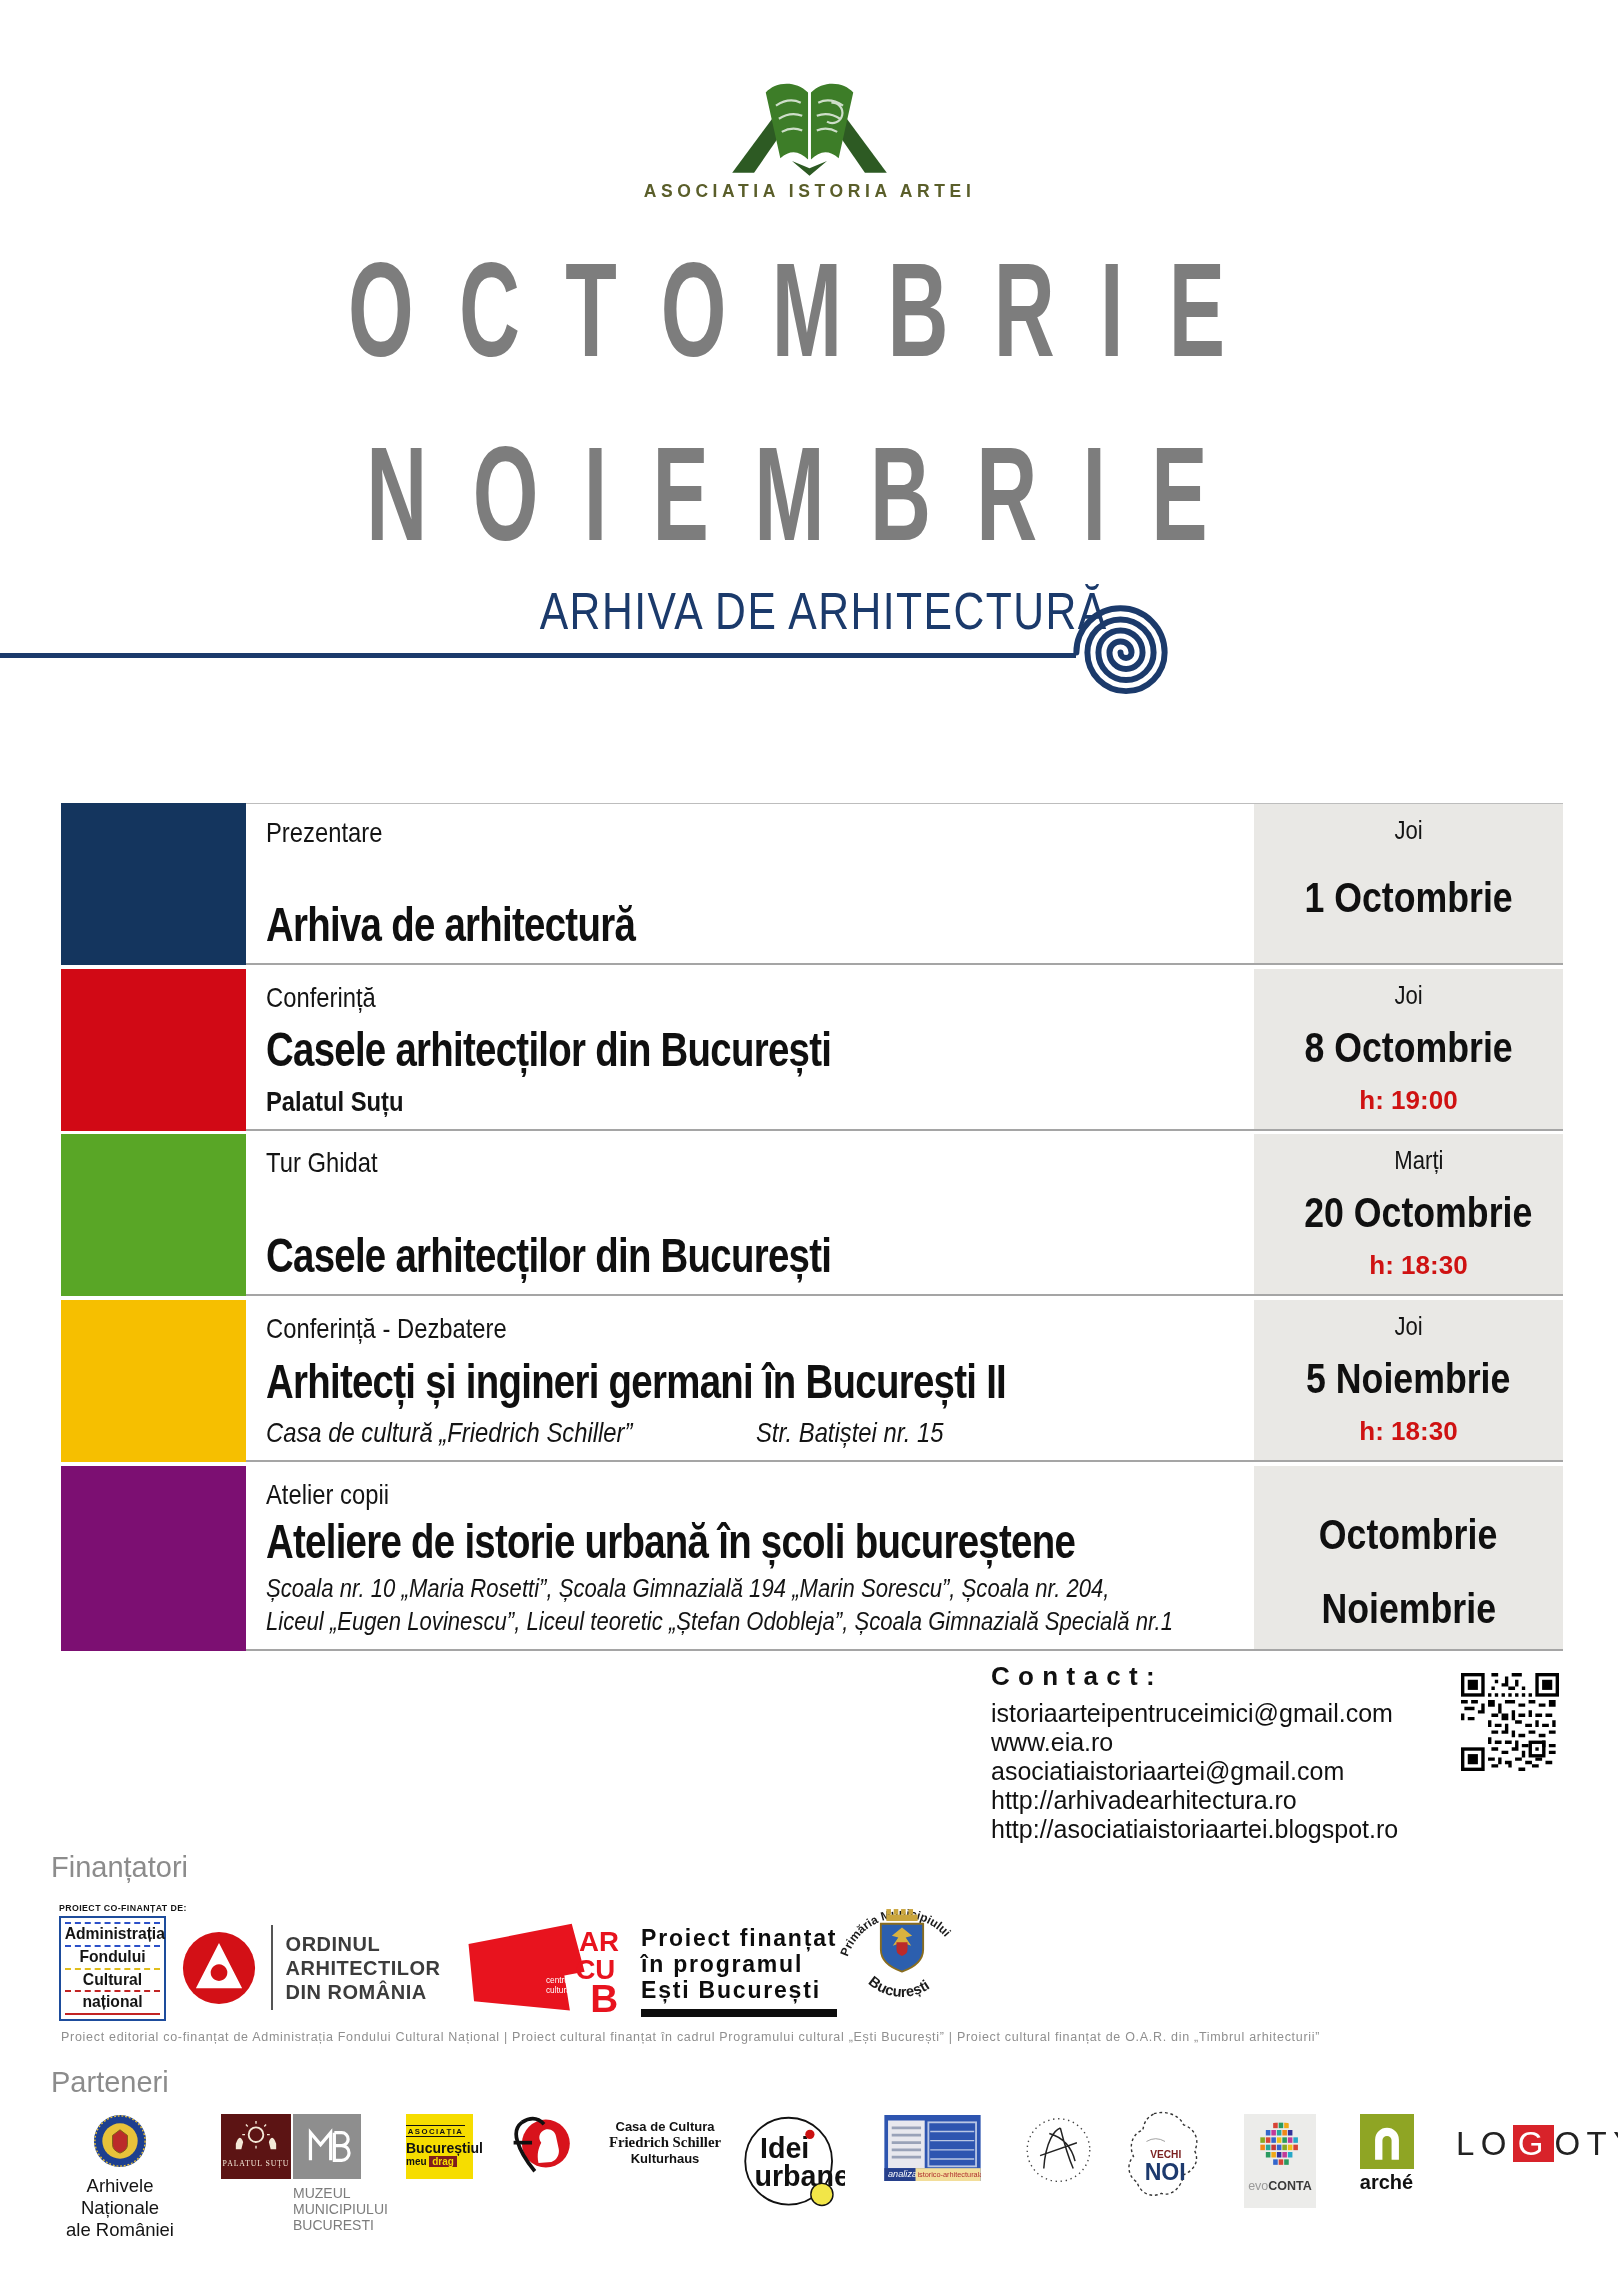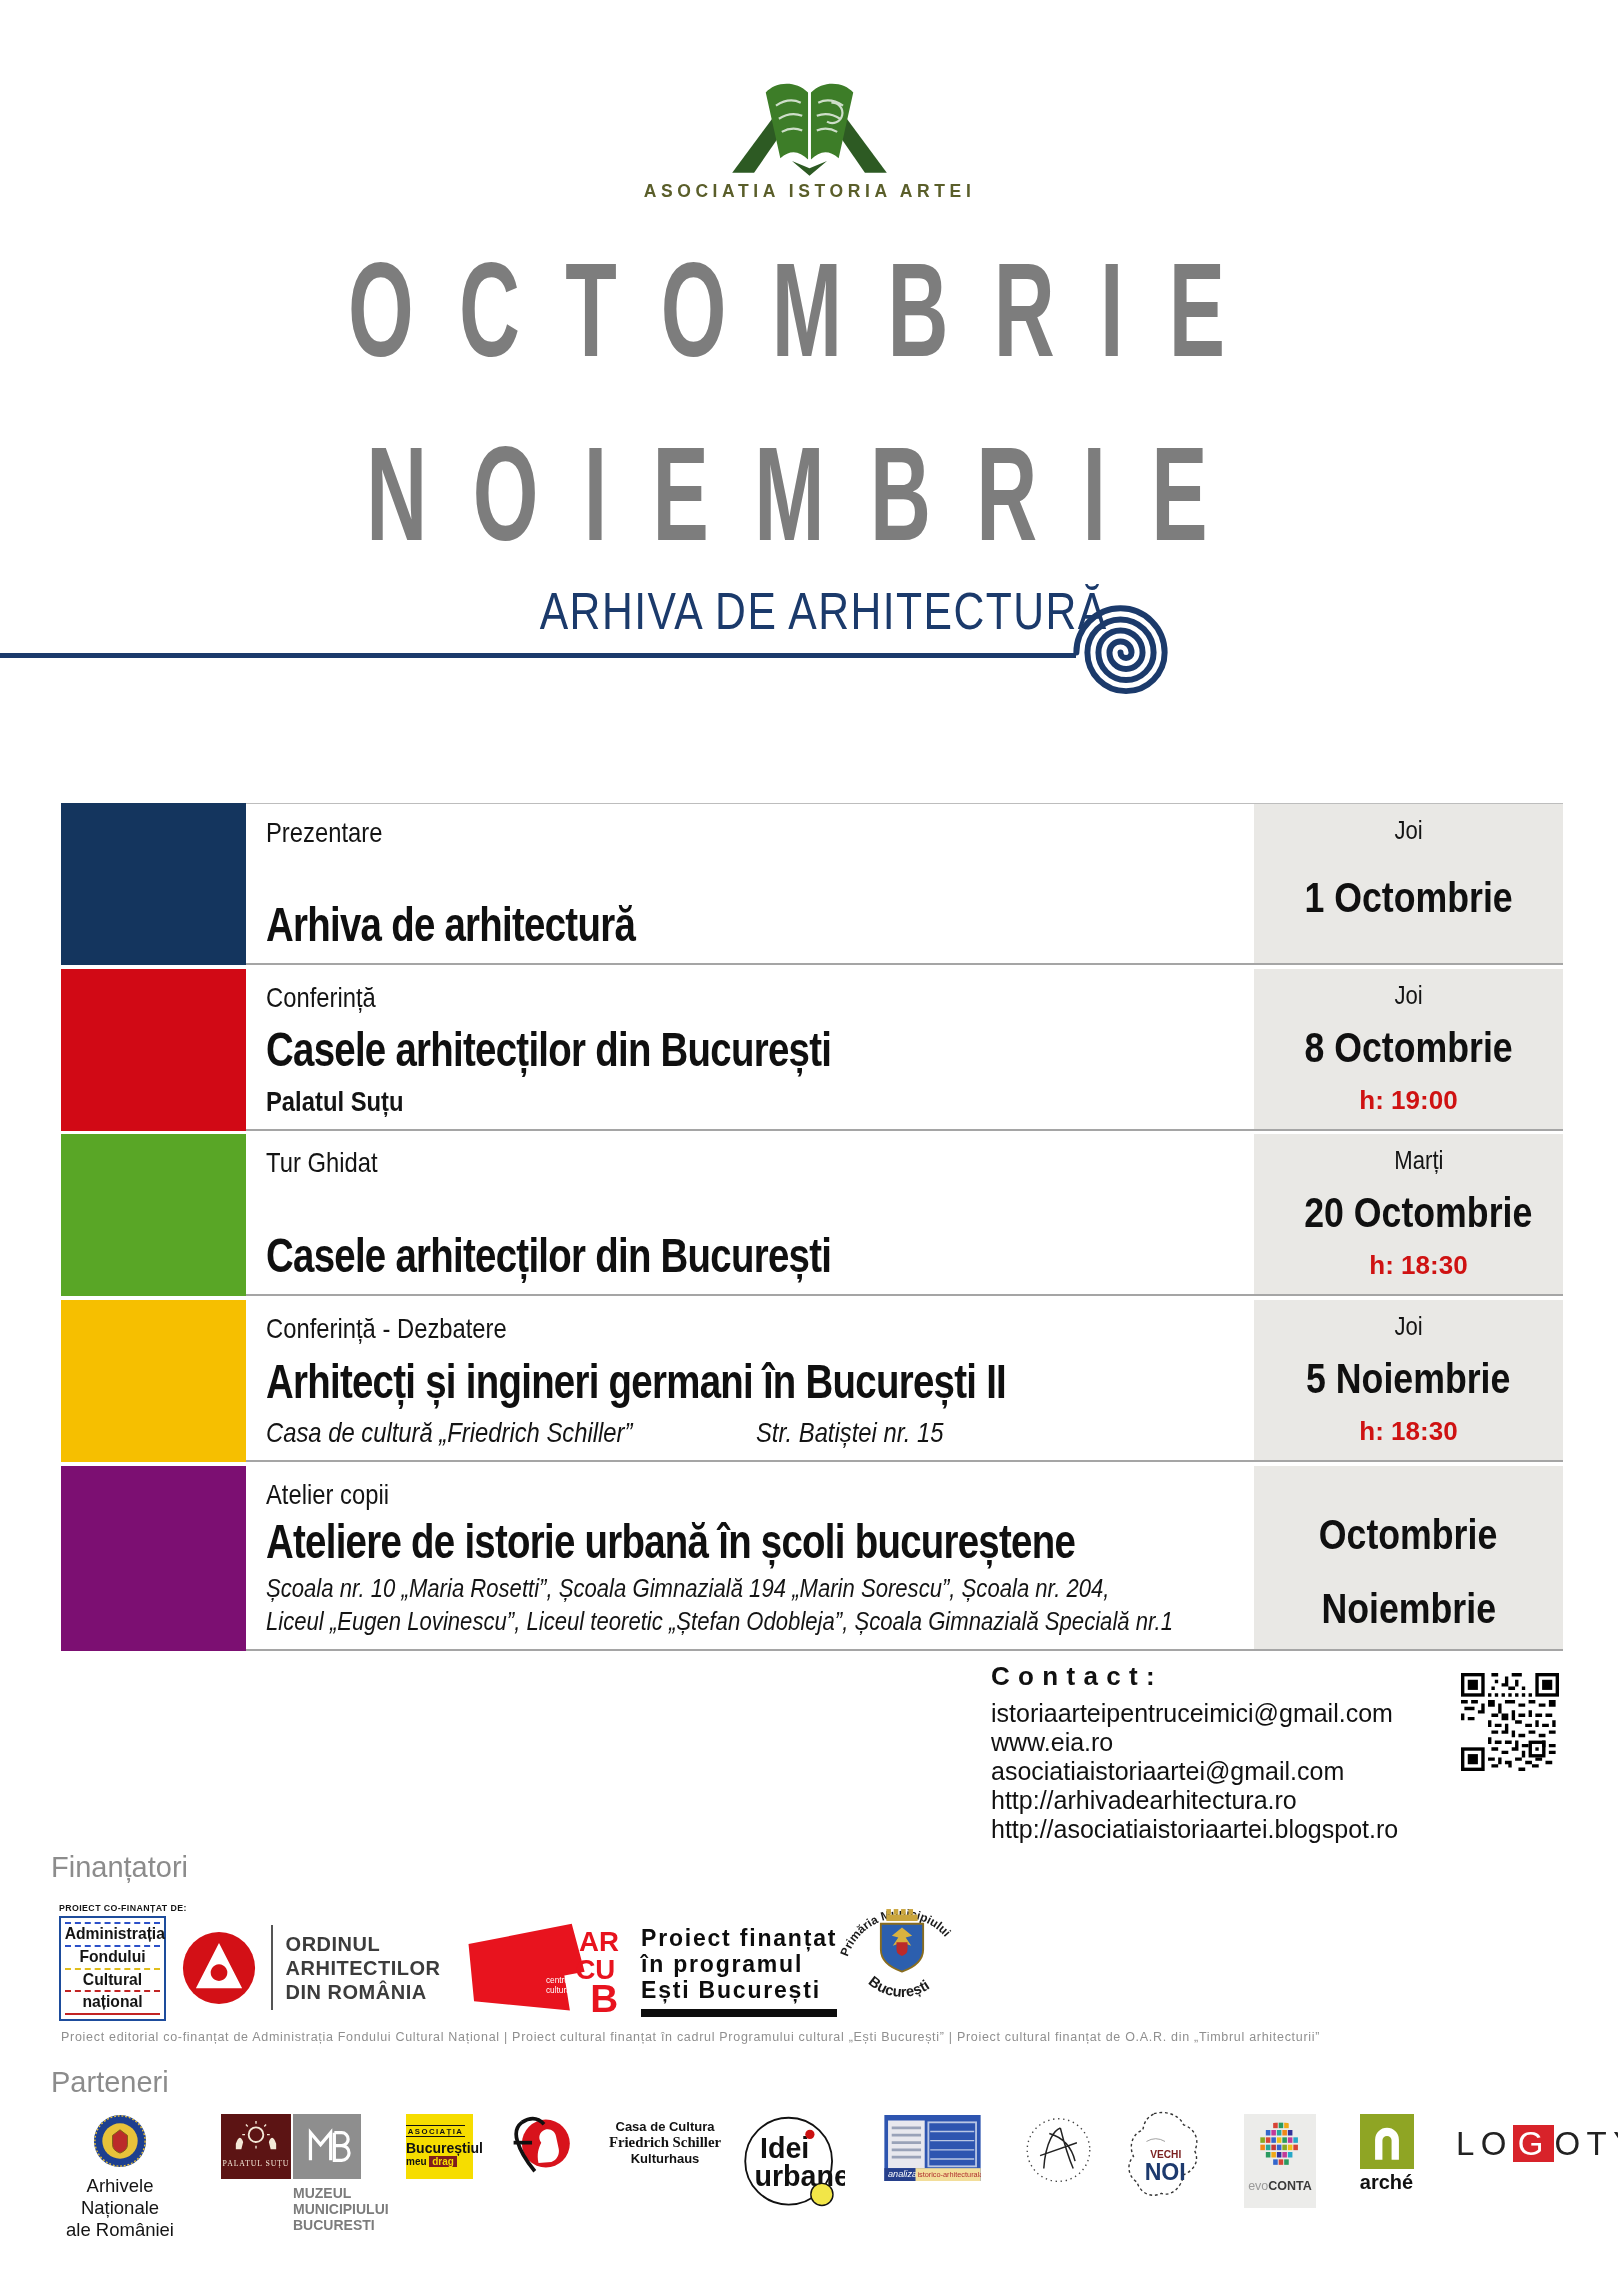--- a/index.html
+++ b/index.html
@@ -85,21 +85,21 @@
   .footer-note { position:absolute; left:61px; top:2030px; width:1503px; font-size:12.5px;
     letter-spacing:0.7px; color:#8f8f8f; white-space:nowrap; }
   .part-heading { position:absolute; left:51px; top:2066px; font-size:29px; color:#8c8c8c; }
   .pitem { position:absolute; }
   .anr { left:48px; top:2114px; width:144px; text-align:center; }
   .anr-text { font-size:18.5px; line-height:22px; color:#141414; margin-top:3.7px; }
   .sutu { left:221px; top:2114px; width:70px; height:65px; background:#5c1414; text-align:center; padding-top:5.5px; }
   .sutu-label { font-size:7.8px; color:#f4e9d8; font-family:"Liberation Serif", serif; letter-spacing:0.9px; margin-top:3.7px; }
   .mmb { left:293px; top:2114px; width:68px; }
   .mmb-sq { width:68px; height:65px; background:#8e8e8e; }
-  .mmb-text { font-size:14px; font-weight:700; color:#7c7c7c; line-height:15.7px; margin-top:7.4px; }
+  .mmb-text { font-size:14px; font-weight:400; color:#7c7c7c; line-height:15.7px; margin-top:7.4px; }
   .bmd { left:406px; top:2114px; width:67px; height:65px; background:#f6dd00; text-align:left; padding-top:6.5px; }
   .bmd-top { font-size:7.8px; font-weight:700; letter-spacing:1.4px; color:#111; border-top:0.9px solid #111; border-bottom:0.9px solid #111; display:inline-block; padding:0.9px 1.8px; }
   .bmd-mid { font-size:14px; font-weight:800; color:#111; margin-top:2.8px; }
   .bmd-low { font-size:10px; font-weight:700; color:#111; }
   .bmd-chip { background:#7f1d1d; color:#f6dd00; padding:0 2.8px; }
   .schiller-logo { left:509px; top:2115px; }
   .schiller-text { left:605px; top:2119px; width:120px; text-align:center; }
   .sch1 { font-size:13px; font-weight:700; color:#111; }
   .sch2 { font-size:14.8px; font-weight:700; color:#111; font-family:"Liberation Serif", serif; }
   .sch3 { font-size:13px; font-weight:700; color:#111; }

